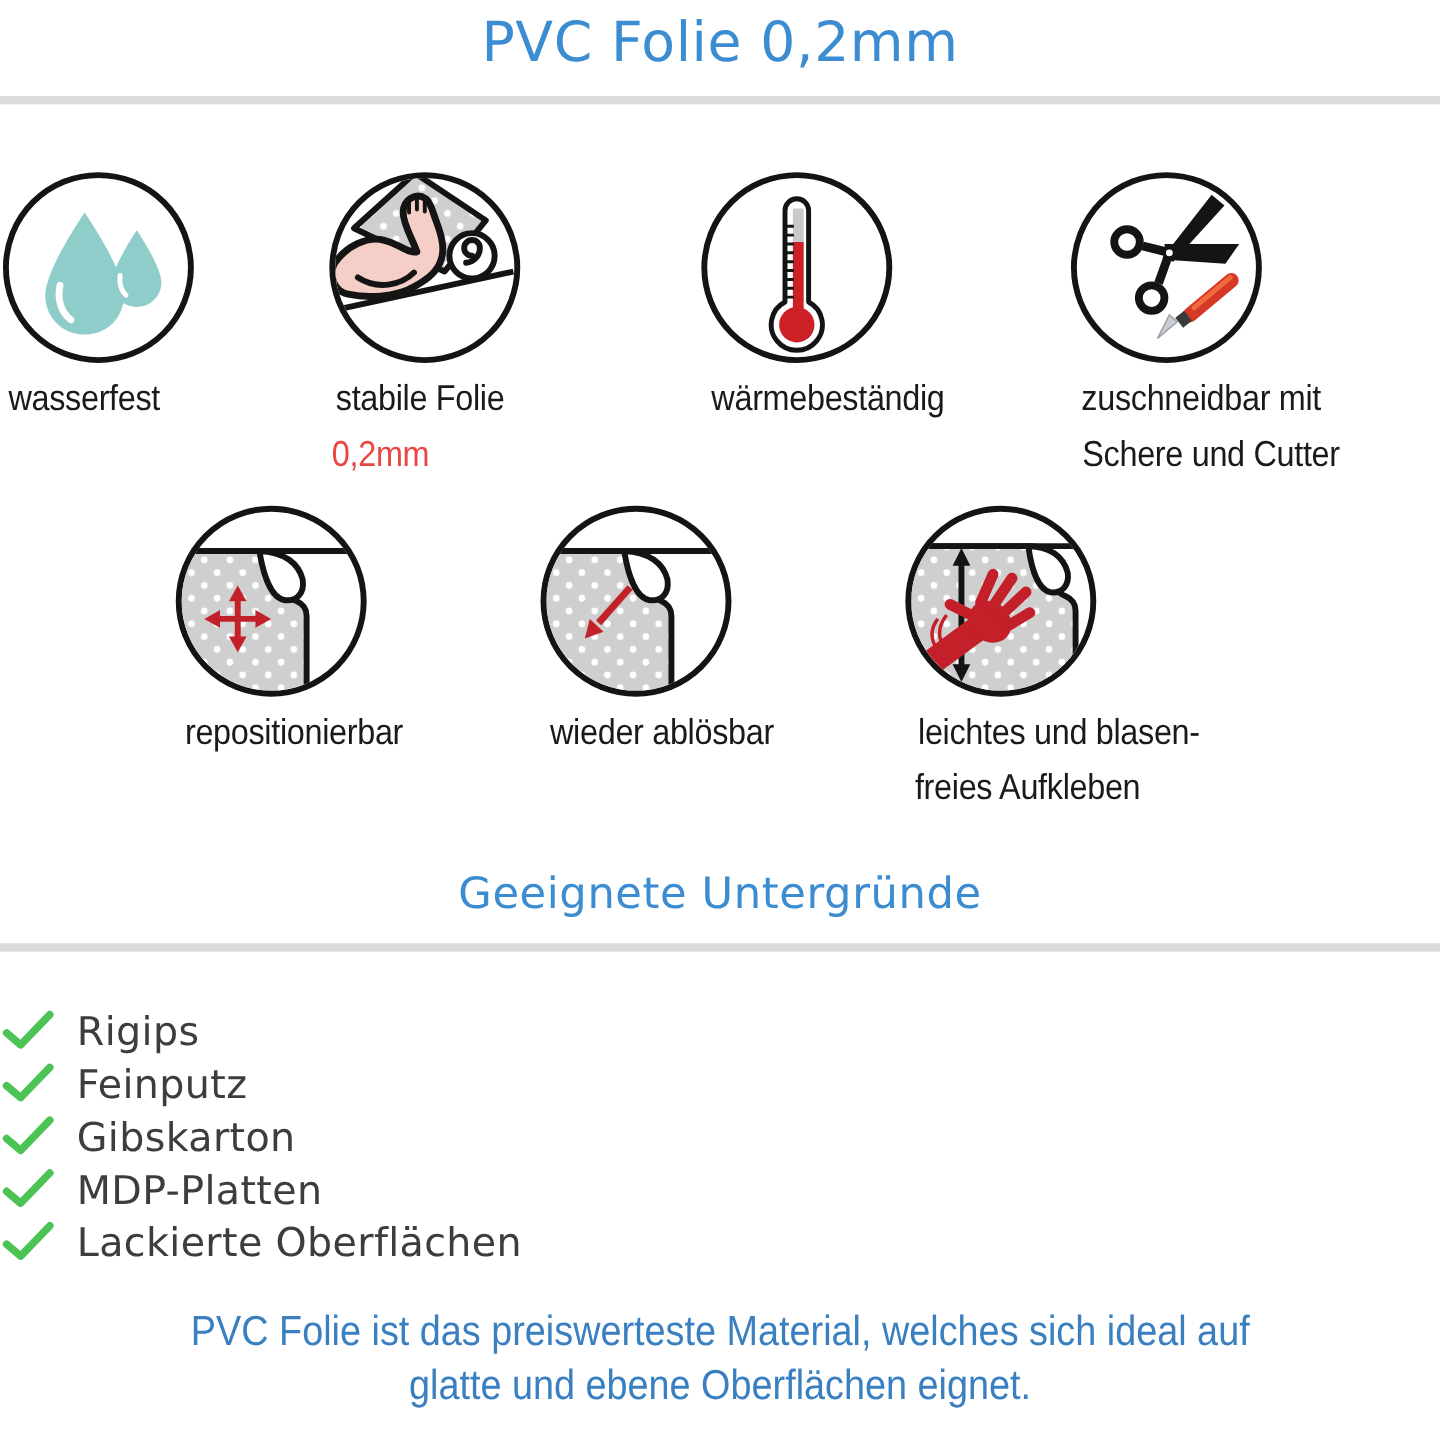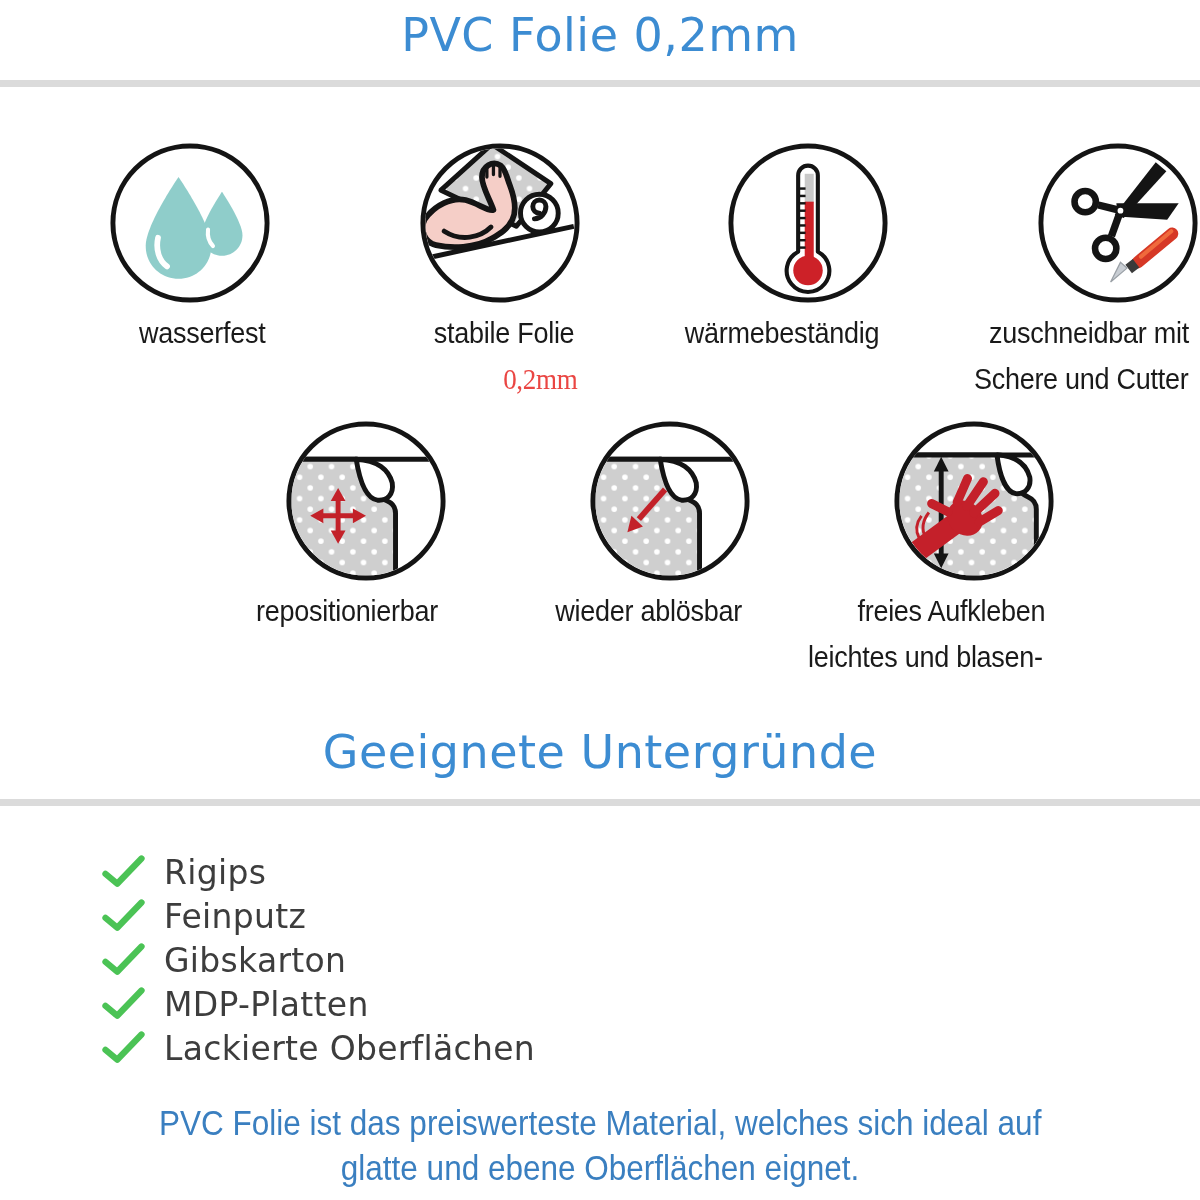--- a/index.html
+++ b/index.html
@@ -18,37 +18,37 @@
   .row1 {
     margin-top:54px;
     display:grid; grid-template-columns:272px 310px 308px 310px;
   }
   .row2 {
     margin-top:22px;
     display:flex; justify-content:center;
   }
   .row2 .feature { width:304px; }
 
-  .feature { display:flex; flex-direction:column; align-items:flex-end; }
+  .feature { display:flex; flex-direction:column; align-items:flex-start; }
   .feature svg.badge { width:164px; height:164px; display:block; }
   .f-label {
     margin-top:9px; text-align:center;
     font-size:30px; line-height:37px; color:#1a1a1a; letter-spacing:-0.3px;
     white-space:nowrap;
   }
   .cond { display:inline-block; transform:scaleX(0.9); transform-origin:center; }
-  .f-sub { color:#ea4643;font-family:Liberation Serif, serif; }
+  .f-sub { color:#ea4643; }
 
   .section-title {
     margin-top:50px; text-align:center;
     font-family:"DejaVu Sans", sans-serif;
-    font-size:46px; font-weight:500; letter-spacing:0.5px; color:#3c8cd2;
-  }
-
-  .surfaces { margin-top:44px; padding-left:100px; display:flex; }
+    font-size:36px; font-weight:500; letter-spacing:0.5px; color:#3c8cd2;
+  }
+
+  .surfaces { margin-top:44px; display:flex; }
   .surf-col.left  { width:595px; }
   .surf-item { display:flex; align-items:center; height:44px; }
   .surf-item svg { width:47px; height:36px; margin-right:17px; flex:none; }
   .surf-label {
     font-family:"DejaVu Sans", sans-serif;
     font-size:33px; color:#3d3d3d; letter-spacing:0.3px; white-space:nowrap;
   }
 
   .footer {
     margin-top:30px; text-align:center;
@@ -229,22 +229,22 @@
           <g stroke="#c4202a" stroke-width="11" stroke-linecap="round">
             <line x1="-20" y1="4" x2="-30" y2="-26"></line>
             <line x1="-8" y1="0" x2="-13" y2="-36"></line>
             <line x1="4" y1="0" x2="7" y2="-35"></line>
             <line x1="16" y1="4" x2="24" y2="-22"></line>
             <line x1="-20" y1="20" x2="-42" y2="26"></line>
           </g>
         </g>
       </g>
     </svg>
+    <div class="f-label"><span class="cond">leichtes und blasen-</span></div>
     <div class="f-label"><span class="cond">freies Aufkleben</span></div>
-    <div class="f-label"><span class="cond">leichtes und blasen-</span></div>
   </div>
 </div>
 
 <div class="section-title">Geeignete Untergründe</div>
 <div class="divider d2"></div>
 
 <div class="surfaces">
   <div class="surf-col left">
     <div class="surf-item">
       <svg viewBox="0 0 50 40">

